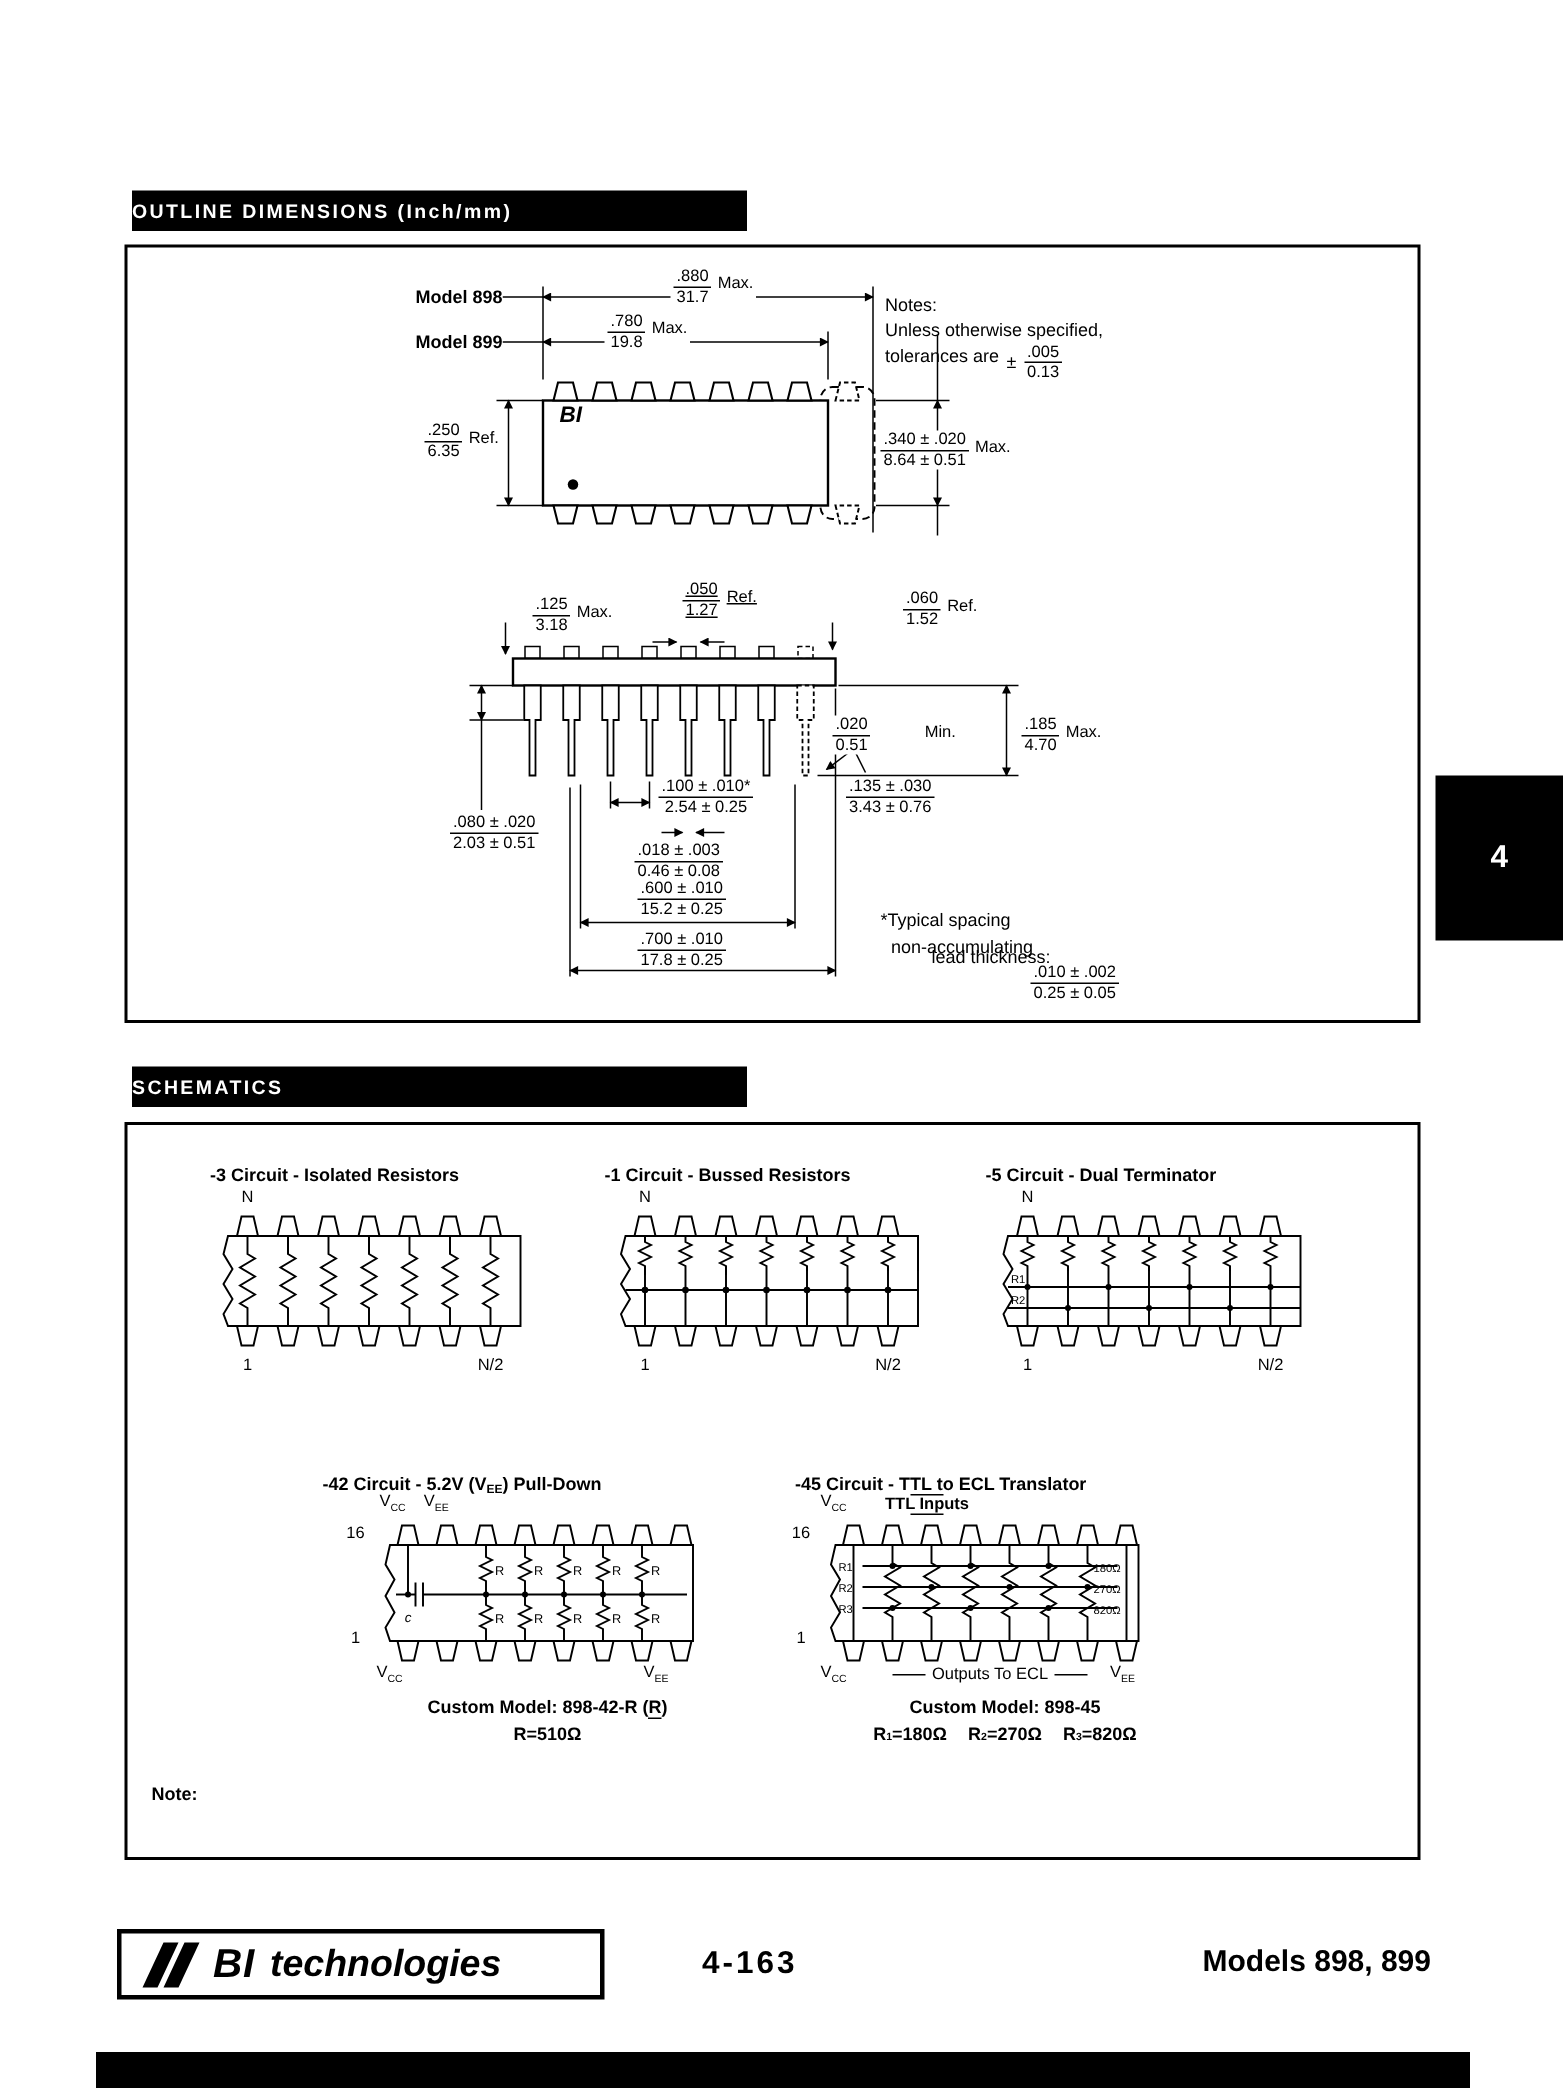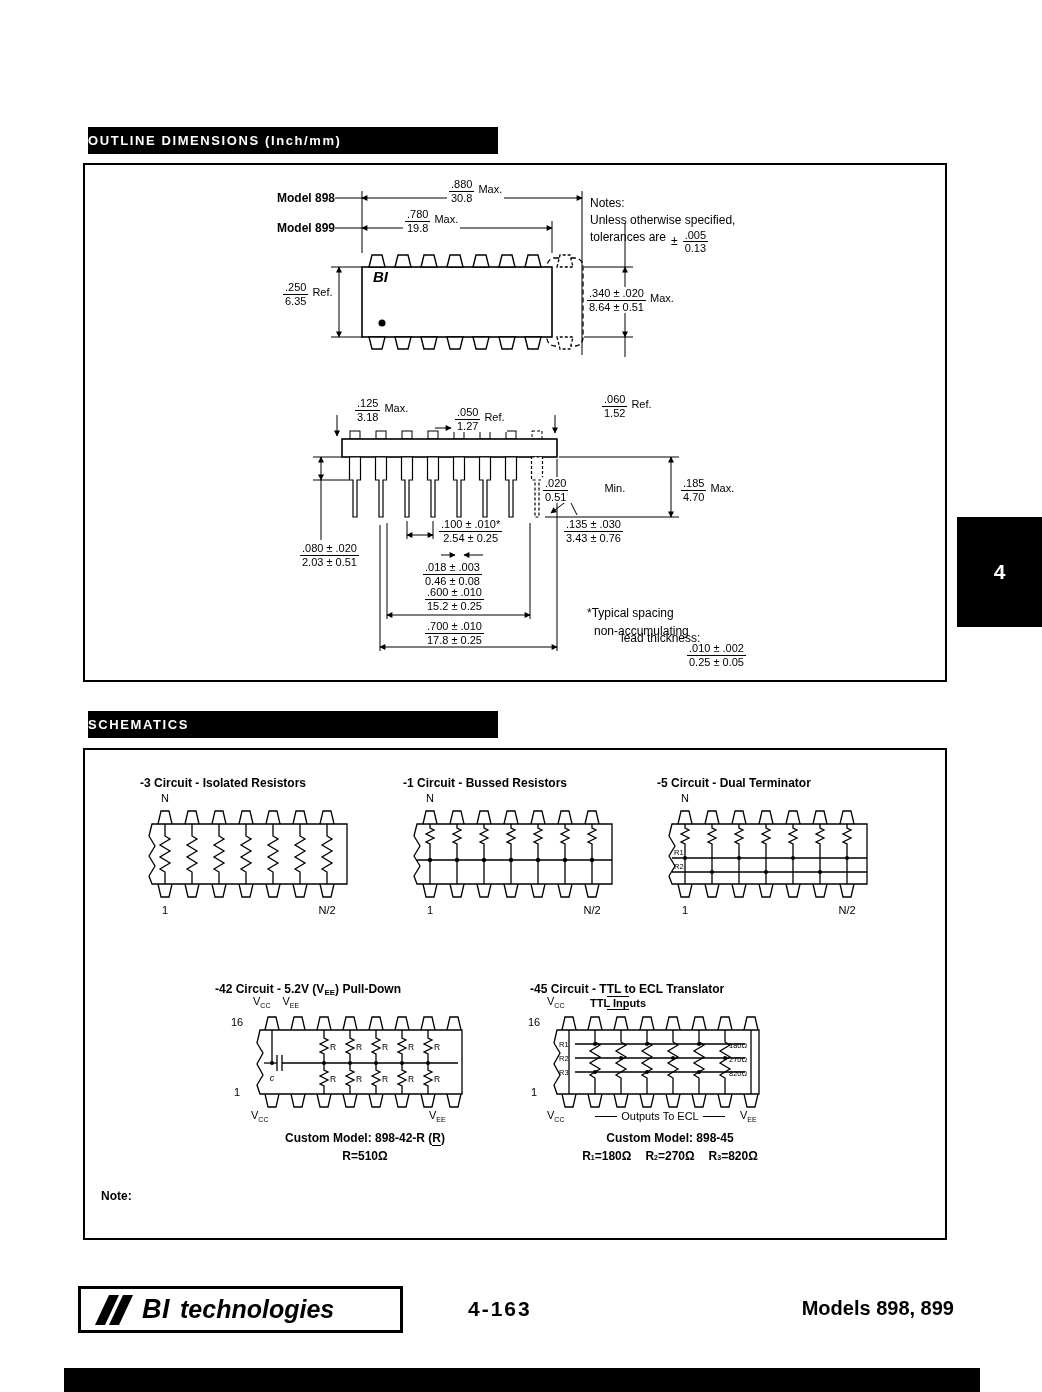--- a/index.html
+++ b/index.html
@@ -164,21 +164,21 @@
         <line x1="295" y1="360" x2="295" y2="486"></line>
         <line x1="472" y1="294" x2="472" y2="486"></line>
         <line x1="295" y1="482" x2="472" y2="482" marker-start="url(#arr)" marker-end="url(#arr)"></line>
       </g>
     </svg>
 
     <div class="abs lbl bold rt" style="left:150px;top:26px;width:100px;">Model 898</div>
     <div class="abs dim" style="left:362px;top:13px;">
       <span class="frac">
           <span class="ftop">.880</span>
-          <span>30.8</span>
+          <span>31.7</span>
         </span>
       <span class="suffix">Max.</span>
     </div>
     <div class="abs lbl bold rt" style="left:150px;top:56px;width:100px;">Model 899</div>
     <div class="abs dim" style="left:318px;top:43px;">
       <span class="frac">
           <span class="ftop">.780</span>
           <span>19.8</span>
         </span>
       <span class="suffix">Max.</span>
@@ -214,35 +214,35 @@
       <span class="suffix">Max.</span>
     </div>
 
     <div class="abs dim" style="left:268px;top:232px;">
       <span class="frac">
           <span class="ftop">.125</span>
           <span>3.18</span>
         </span>
       <span class="suffix">Max.</span>
     </div>
-    <div class="abs dim" style="left:368px;top:241px;">
+    <div class="abs dim" style="left:368px;top:222px;text-decoration:underline;">
       <span class="frac">
           <span class="ftop">.050</span>
           <span>1.27</span>
         </span>
       <span class="suffix">Ref.</span>
     </div>
     <div class="abs dim" style="left:515px;top:228px;">
       <span class="frac">
           <span class="ftop">.060</span>
           <span>1.52</span>
         </span>
       <span class="suffix">Ref.</span>
     </div>
-    <div class="abs dim" style="left:456px;top:312px;gap:36px;">
+    <div class="abs dim" style="left:468px;top:312px;gap:36px;">
       <span class="frac">
           <span class="ftop">.020</span>
           <span>0.51</span>
         </span>
       <span class="suffix">Min.</span>
     </div>
     <div class="abs dim" style="left:594px;top:312px;">
       <span class="frac">
           <span class="ftop">.185</span>
           <span>4.70</span>

